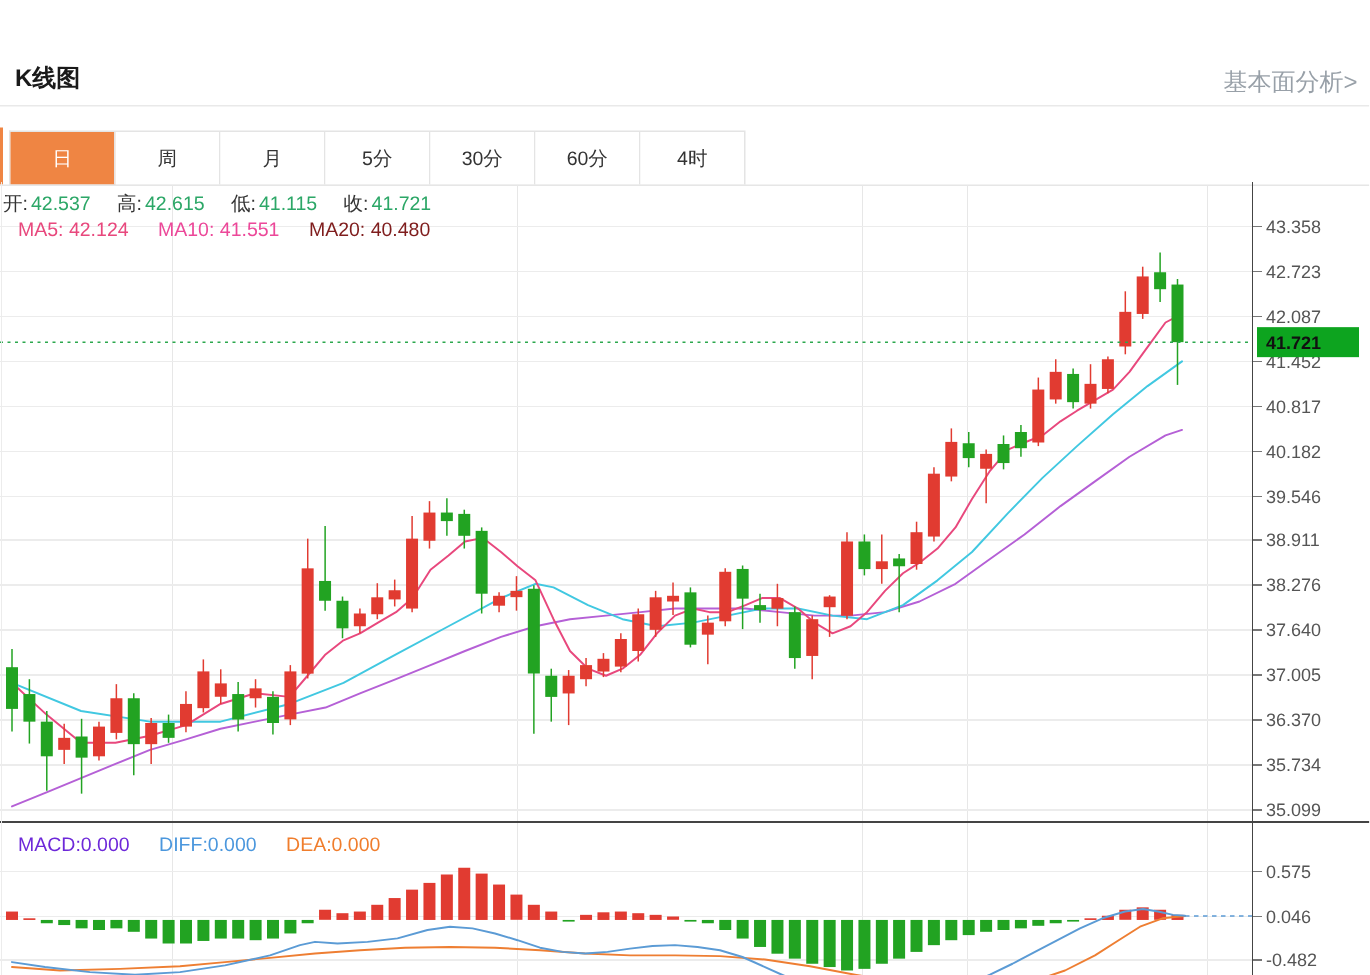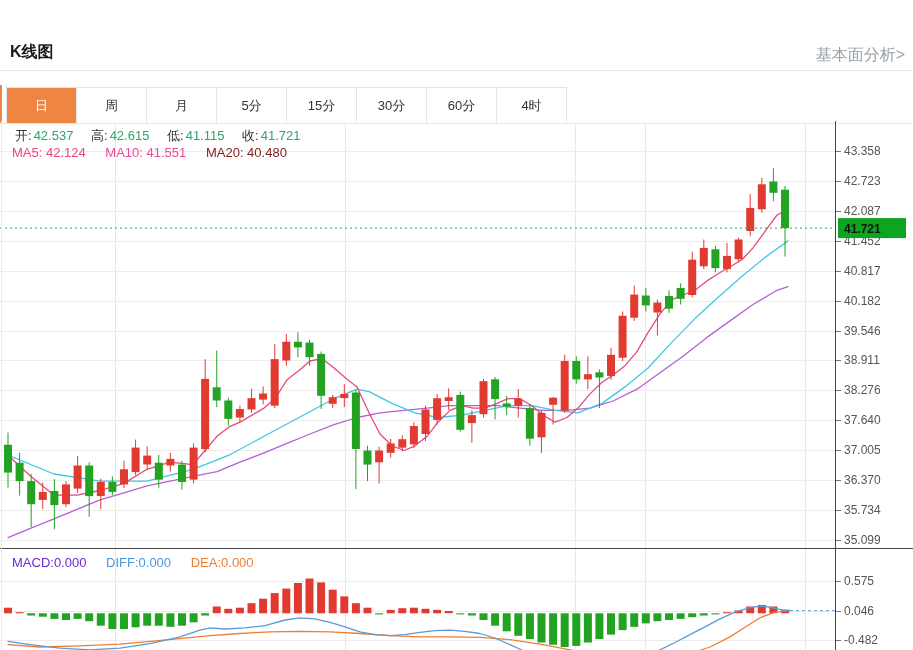--- a/index.html
+++ b/index.html
@@ -8,21 +8,21 @@
   .hdr-link{position:absolute;top:12px;right:8px;font-size:16px;color:#98a0a8;cursor:pointer;}
   .hdr-divider{position:absolute;top:37px;left:0;width:913px;height:1px;background:#e9e9e9;}
   .left-strip{position:absolute;top:52px;left:0;width:2px;height:38px;background:#ef8543;}
   .tabs{position:absolute;top:54px;left:6px;display:flex;border:1px solid #e4e4e4;border-right:none;}
   .tab{width:69px;height:35px;line-height:35px;text-align:center;font-size:13px;color:#333;
        background:#fff;border-right:1px solid #e4e4e4;cursor:pointer;user-select:none;}
   .tab.active{background:#ef8543;color:#fff;}
   .chart-top-border{position:absolute;top:90px;left:0;width:913px;height:1px;background:#e6e6e6;}
   .chart-wrap{position:absolute;top:88px;left:0;width:913px;height:562px;}
   .overlay{position:absolute;font-size:13px;white-space:nowrap;}
-  .ohlc-row{top:6px;left:15px;color:#333;}
+  .ohlc-row{top:6px;left:2px;color:#333;}
   .ohlc-row .pair{margin-right:14px;}
   .ohlc-row .val{margin-left:2px;}
   .ma-row{top:24px;left:12px;}
   .ma-row span{margin-right:16px;}
   .macd-row{top:434px;left:12px;}
   .macd-row span{margin-right:16px;}
   svg{display:block;}
 </style>
 </head>
 <body>
@@ -31,21 +31,20 @@
   <div class="hdr-title">K线图</div>
   <div class="hdr-link">基本面分析&gt;</div>
   <div class="hdr-divider"></div>
   <div class="left-strip"></div>
 
   <div class="tabs" id="tabs">
       <div class="tab active">日</div>
       <div class="tab">周</div>
       <div class="tab">月</div>
       <div class="tab">5分</div>
-      <div class="tab">15分</div>
       <div class="tab">30分</div>
       <div class="tab">60分</div>
       <div class="tab">4时</div>
     </div>
   <div class="chart-top-border"></div>
 
   <div class="chart-wrap">
     <svg id="chart" width="913" height="562">
         <line x1="115" y1="2" x2="115" y2="560" stroke="#e7e7e7" stroke-width="1" shape-rendering="crispEdges"></line>
         <line x1="345" y1="2" x2="345" y2="560" stroke="#e7e7e7" stroke-width="1" shape-rendering="crispEdges"></line>

